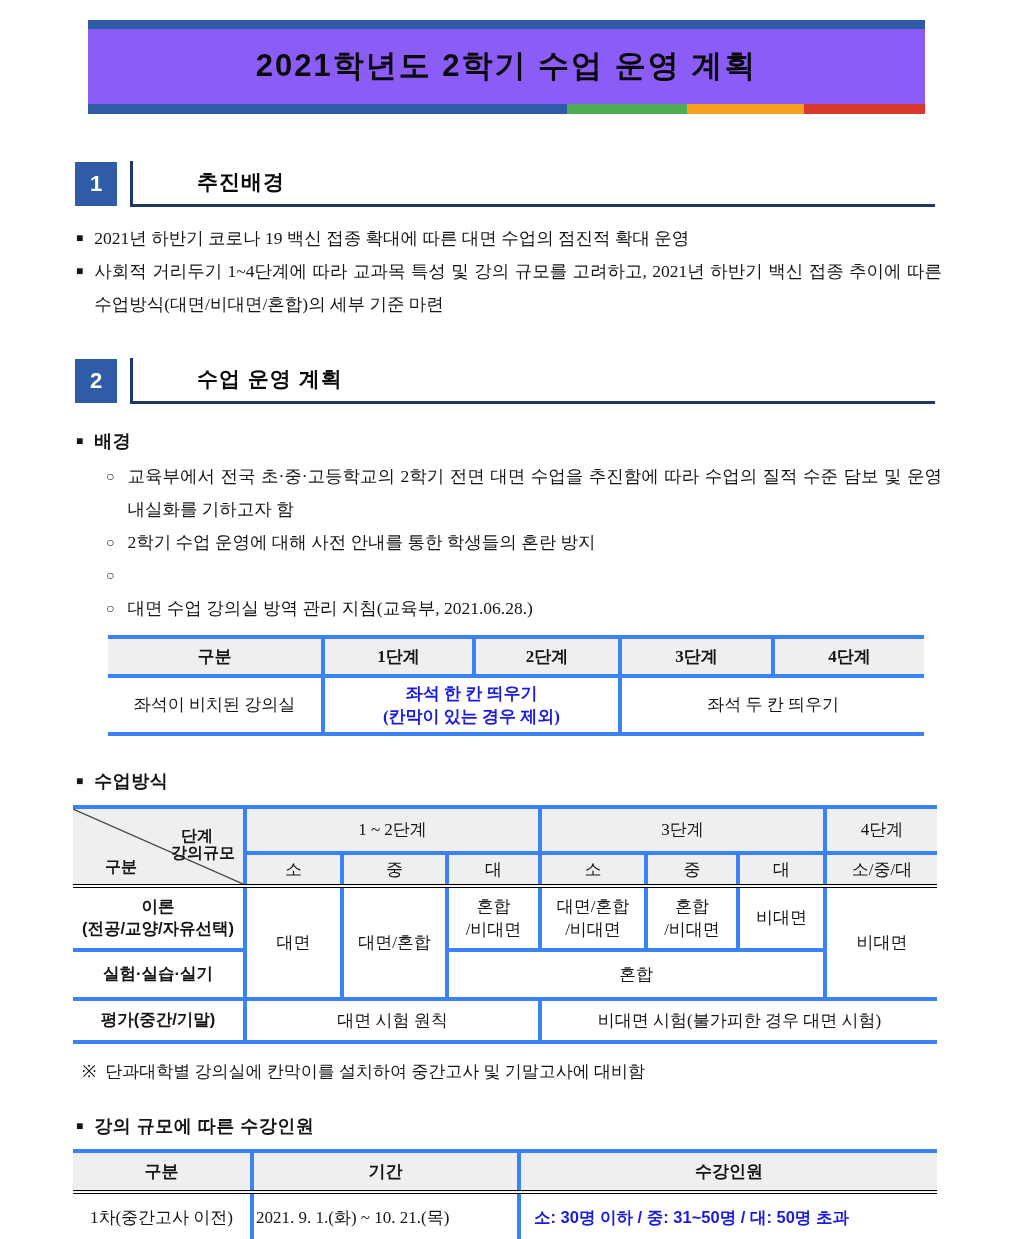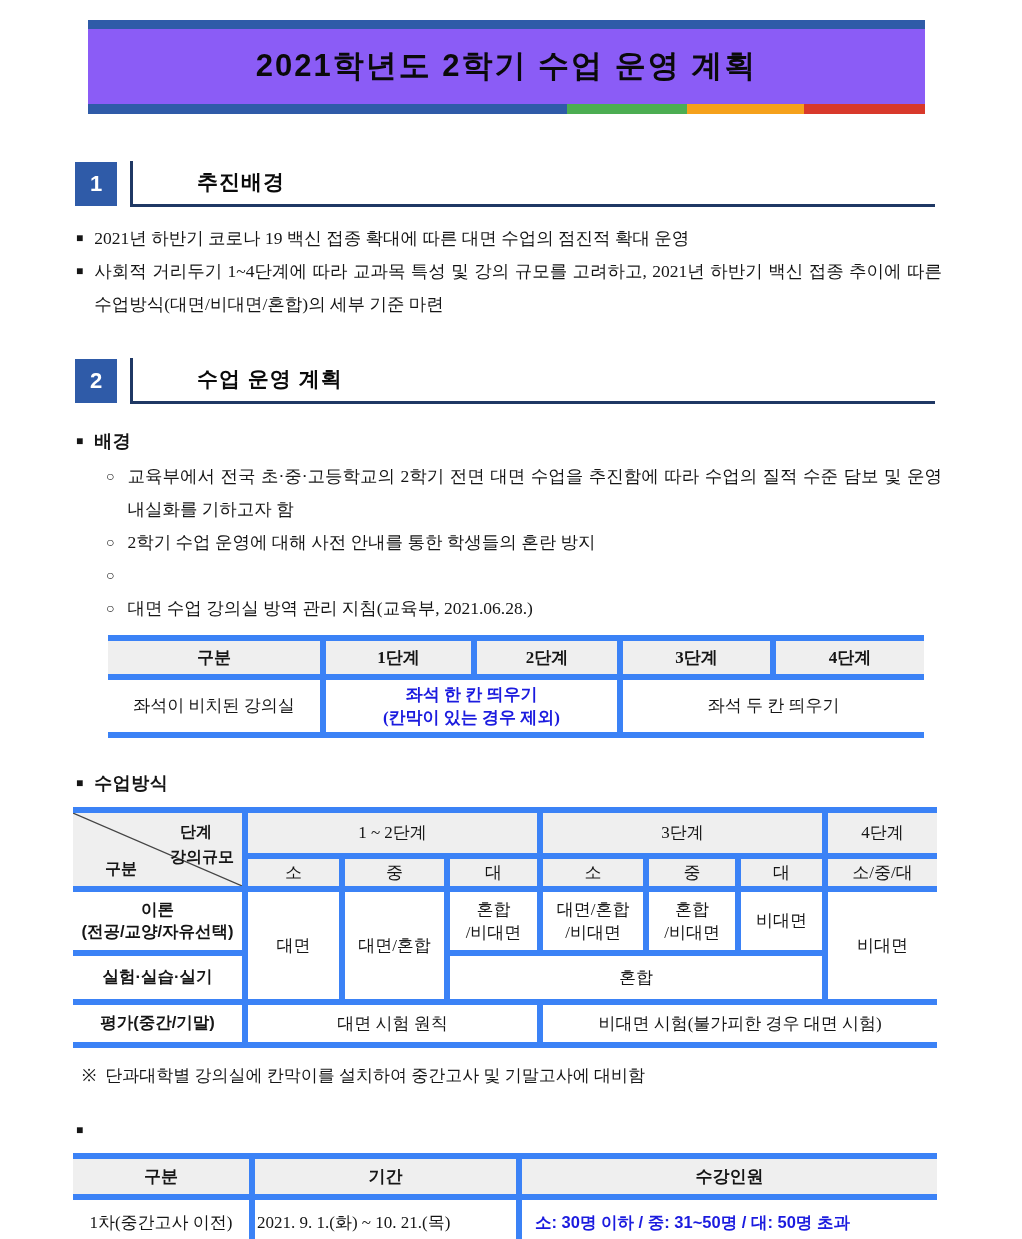--- a/index.html
+++ b/index.html
@@ -51,21 +51,21 @@
   .label-line .lbl {
     font-family:"Liberation Sans","DejaVu Sans",sans-serif;
     font-size:18px; font-weight:800; line-height:30px; letter-spacing:0.5px;
   }
   .sub-bullets { margin:4px 80px 0 106px; }
   .sub-bullet { display:flex; font-size:17.5px; line-height:1.88; text-align:justify; }
   .sub-bullet .circ { font-size:14px; line-height:33px; margin-right:13px; flex:0 0 auto; }
 
   
   table { border-collapse:collapse; table-layout:fixed; }
-  th, td { border:6px solid #3b82f6; text-align:center; vertical-align:middle; font-size:17px; font-weight:normal; }
+  th, td { border:4px solid #3b82f6; text-align:center; vertical-align:middle; font-size:17px; font-weight:normal; }
   tr > *:first-child { border-left:none; }
   tr > *:last-child { border-right:none; }
   .thick-table { border-top:2.5px solid #000; border-bottom:2.5px solid #000; }
   .hdr { background:#EFEFEF; font-weight:bold; }
   .blue { color:#1B1BDF; font-weight:bold; }
   .preline { white-space:pre-line; }
 
   
   .t-dist { width:816px; margin:10px 0 0 108px; }
   .t-dist thead tr { height:39px; }
@@ -73,21 +73,21 @@
 
   
   .t-method { width:864px; margin:9px 0 0 73px; }
   .t-method thead th { background:#EFEFEF; }
   .t-method thead tr.gr { height:46px; }
   .t-method thead tr.sz { height:33px; }
   .t-method thead tr.sz > * { border-bottom:4px double #000; }
   .t-method .diag { position:relative; border-bottom:4px double #000; }
   .diag svg { position:absolute; inset:0; width:100%; height:100%; }
   .diag span { position:absolute; font-size:16px; font-weight:bold; }
-  .diag .d-top { top:9px; right:30px; }
+  .diag .d-top { top:17px; right:30px; }
   .diag .d-mid { top:34px; right:8px; }
   .diag .d-bot { bottom:6px; left:32px; }
   .t-method .row-theory { height:64px; }
   .t-method .row-prac { height:49px; }
   .t-method .row-eval { height:43px; }
   .t-method th.rowlab {
     font-family:"Liberation Sans","DejaVu Sans",sans-serif;
     font-weight:800; font-size:16.5px;
   }
 
@@ -260,20 +260,21 @@
   </tbody>
 </table>
 
 <div class="note-line">
   <span class="mark">※</span>
   <span>단과대학별 강의실에 칸막이를 설치하여 중간고사 및 기말고사에 대비함</span>
 </div>
 
 <div class="label-line" style="margin-top:26px;">
   <span class="sq">■</span>
+  <span class="lbl">강의 규모에 따른 수강인원</span>
 </div>
 
 <table class="t-enroll thick-table">
   <colgroup>
       <col style="width:179px">
       <col style="width:267px">
       <col style="width:418px">
     </colgroup>
   <thead>
     <tr>

